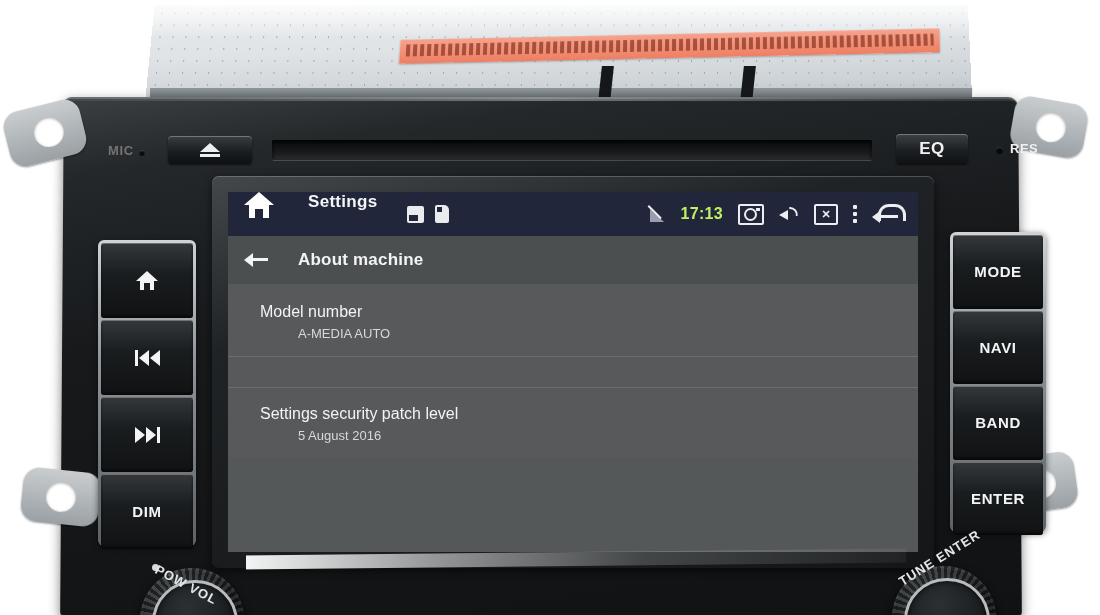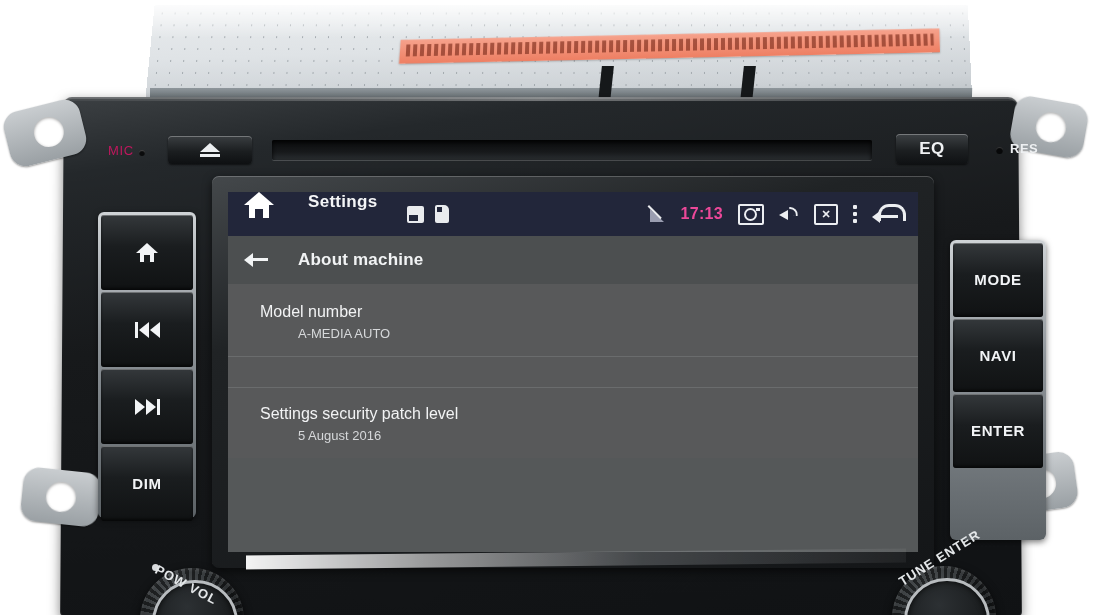--- a/index.html
+++ b/index.html
@@ -45,21 +45,21 @@
   #br-tl{left:6px;top:105px;width:78px;height:56px;transform:rotate(-14deg);}
   #br-tl .hole{left:28px;top:13px;}
   #br-bl{left:22px;top:470px;width:78px;height:54px;transform:rotate(6deg);}
   #br-bl .hole{left:24px;top:12px;}
   #br-tr{left:1012px;top:100px;width:74px;height:54px;transform:rotate(10deg);}
   #br-tr .hole{left:24px;top:12px;}
   #br-br{left:1000px;top:455px;width:76px;height:56px;transform:rotate(-8deg);}
   #br-br .hole{left:26px;top:14px;}
 
   
-  .mic-label{position:absolute;left:96px;top:143px;color:#be185d;font-size:13px;font-weight:normal;letter-spacing:.6px;padding-left:12px;}
+  .mic-label{position:absolute;left:96px;top:143px;color:#737373;font-size:13px;font-weight:bold;letter-spacing:.6px;padding-left:12px;}
   .mic-dot{position:absolute;left:139px;top:150px;width:6px;height:6px;border-radius:50%;
     background:#0a0b0c;box-shadow:inset 0 1px 1px rgba(255,255,255,.25);}
   .eject-btn{position:absolute;left:168px;top:136px;width:84px;height:28px;border-radius:4px;
     background:linear-gradient(180deg,#3a3e41,#1b1e20 55%,#0e1012);
     box-shadow:inset 0 1px 0 rgba(255,255,255,.3),0 1px 2px rgba(0,0,0,.6);}
   .eject-glyph{position:absolute;left:50%;top:7px;transform:translateX(-50%);width:20px;}
   .eject-tri{width:0;height:0;border-left:10px solid transparent;border-right:10px solid transparent;
     border-bottom:9px solid #eceff1;margin:0 auto;}
   .eject-bar{width:20px;height:3px;background:#eceff1;margin-top:2px;}
   .cd-slot{position:absolute;left:272px;top:140px;width:600px;height:20px;border-radius:2px;
@@ -70,22 +70,22 @@
     box-shadow:inset 0 1px 0 rgba(255,255,255,.3),0 1px 2px rgba(0,0,0,.6);
     color:#f0f2f4;font-size:17px;font-weight:bold;text-align:center;line-height:30px;letter-spacing:.5px;}
   .res-dot{position:absolute;left:996px;top:147px;width:7px;height:7px;border-radius:50%;background:#070809;
     box-shadow:inset 0 1px 1px rgba(255,255,255,.2);}
   .res-label{position:absolute;left:1010px;top:141px;color:#eef0f2;font-size:13px;font-weight:bold;letter-spacing:.5px;}
 
   
   .btn-bank{position:absolute;border-radius:6px;
     background:linear-gradient(180deg,#cfd3d6,#8e9499 40%,#5c6266);
     padding:3px;box-shadow:0 2px 6px rgba(0,0,0,.55);}
-  #bank-left{left:98px;top:212px;width:92px;height:300px;}
-  #bank-right{left:950px;top:240px;width:90px;height:294px;}
+  #bank-left{left:98px;top:240px;width:92px;height:300px;}
+  #bank-right{left:950px;top:232px;width:90px;height:294px;}
   .hbtn{position:relative;width:100%;height:25%;
     background:linear-gradient(180deg,#34383b 0%,#1a1d1f 42%,#101213 100%);
     color:#f2f4f6;font-size:15px;font-weight:bold;letter-spacing:.6px;
     display:flex;align-items:center;justify-content:center;
     box-shadow:inset 0 1px 0 rgba(255,255,255,.30), inset 0 -2px 3px rgba(0,0,0,.6);
     border-radius:3px;margin-bottom:2px;}
   .hbtn:last-child{margin-bottom:0;}
   .home-glyph{position:relative;width:22px;height:20px;}
   .home-glyph:before{content:"";position:absolute;left:0;top:0;width:0;height:0;
     border-left:11px solid transparent;border-right:11px solid transparent;border-bottom:10px solid #f2f4f6;}
@@ -114,21 +114,21 @@
   .ic-sd{width:17px;height:17px;background:#e9ebee;border-radius:2px;position:relative;}
   .ic-sd:after{content:"";position:absolute;left:2px;bottom:2px;width:9px;height:6px;background:#22263a;}
   .ic-usb{width:14px;height:18px;background:#e9ebee;border-radius:2px 5px 2px 2px;position:relative;}
   .ic-usb:after{content:"";position:absolute;left:2px;top:2px;width:5px;height:5px;background:#22263a;}
   .sb-right{display:flex;align-items:center;gap:15px;margin-left:auto;margin-right:16px;}
   .ic-signal-off{width:16px;height:16px;position:relative;}
   .ic-signal-off:before{content:"";position:absolute;left:0;bottom:0;width:0;height:0;
     border-left:14px solid #9a9db0;border-top:13px solid transparent;}
   .ic-signal-off:after{content:"";position:absolute;left:-1px;top:-1px;width:18px;height:2px;
     background:#e9ebee;transform:rotate(45deg);transform-origin:left top;}
-  .sb-clock{color:#ec4899;font-size:16px;font-weight:bold;letter-spacing:.3px;}
+  .sb-clock{color:#bef264;font-size:16px;font-weight:bold;letter-spacing:.3px;}
   .ic-cam{width:22px;height:17px;border:2px solid #eceef1;border-radius:2px;position:relative;}
   .ic-cam:before{content:"";position:absolute;left:4px;top:2px;width:9px;height:9px;border:2px solid #eceef1;border-radius:50%;}
   .ic-cam:after{content:"";position:absolute;right:2px;top:2px;width:4px;height:3px;background:#eceef1;}
   .ic-vol{width:20px;height:17px;position:relative;}
   .ic-vol:before{content:"";position:absolute;left:0;top:4px;width:0;height:0;
     border-top:5px solid transparent;border-bottom:5px solid transparent;border-right:9px solid #eceef1;}
   .ic-vol:after{content:"";position:absolute;left:10px;top:1px;width:7px;height:7px;
     border:2px solid #eceef1;border-left:none;border-bottom:none;border-radius:0 8px 0 0;transform:rotate(2deg);}
   .ic-scroff{width:20px;height:17px;border:2px solid #eceef1;border-radius:2px;position:relative;
     display:flex;align-items:center;justify-content:center;color:#eceef1;font-size:11px;font-weight:bold;line-height:1;}
@@ -242,20 +242,21 @@
           <div class="tri-r"></div>
           <div class="bar-v"></div>
       </div>
     </div>
     <div class="hbtn">DIM</div>
   </div>
 
   <div class="btn-bank" id="bank-right">
     <div class="hbtn">MODE</div>
     <div class="hbtn">NAVI</div>
+    <div class="hbtn">BAND</div>
     <div class="hbtn">ENTER</div>
   </div>
 
   <div class="bezel"></div>
   <div class="screen">
 
     <div class="statusbar">
       <div class="sb-home">
         <div class="hg"></div>
           <div class="hb"></div>

